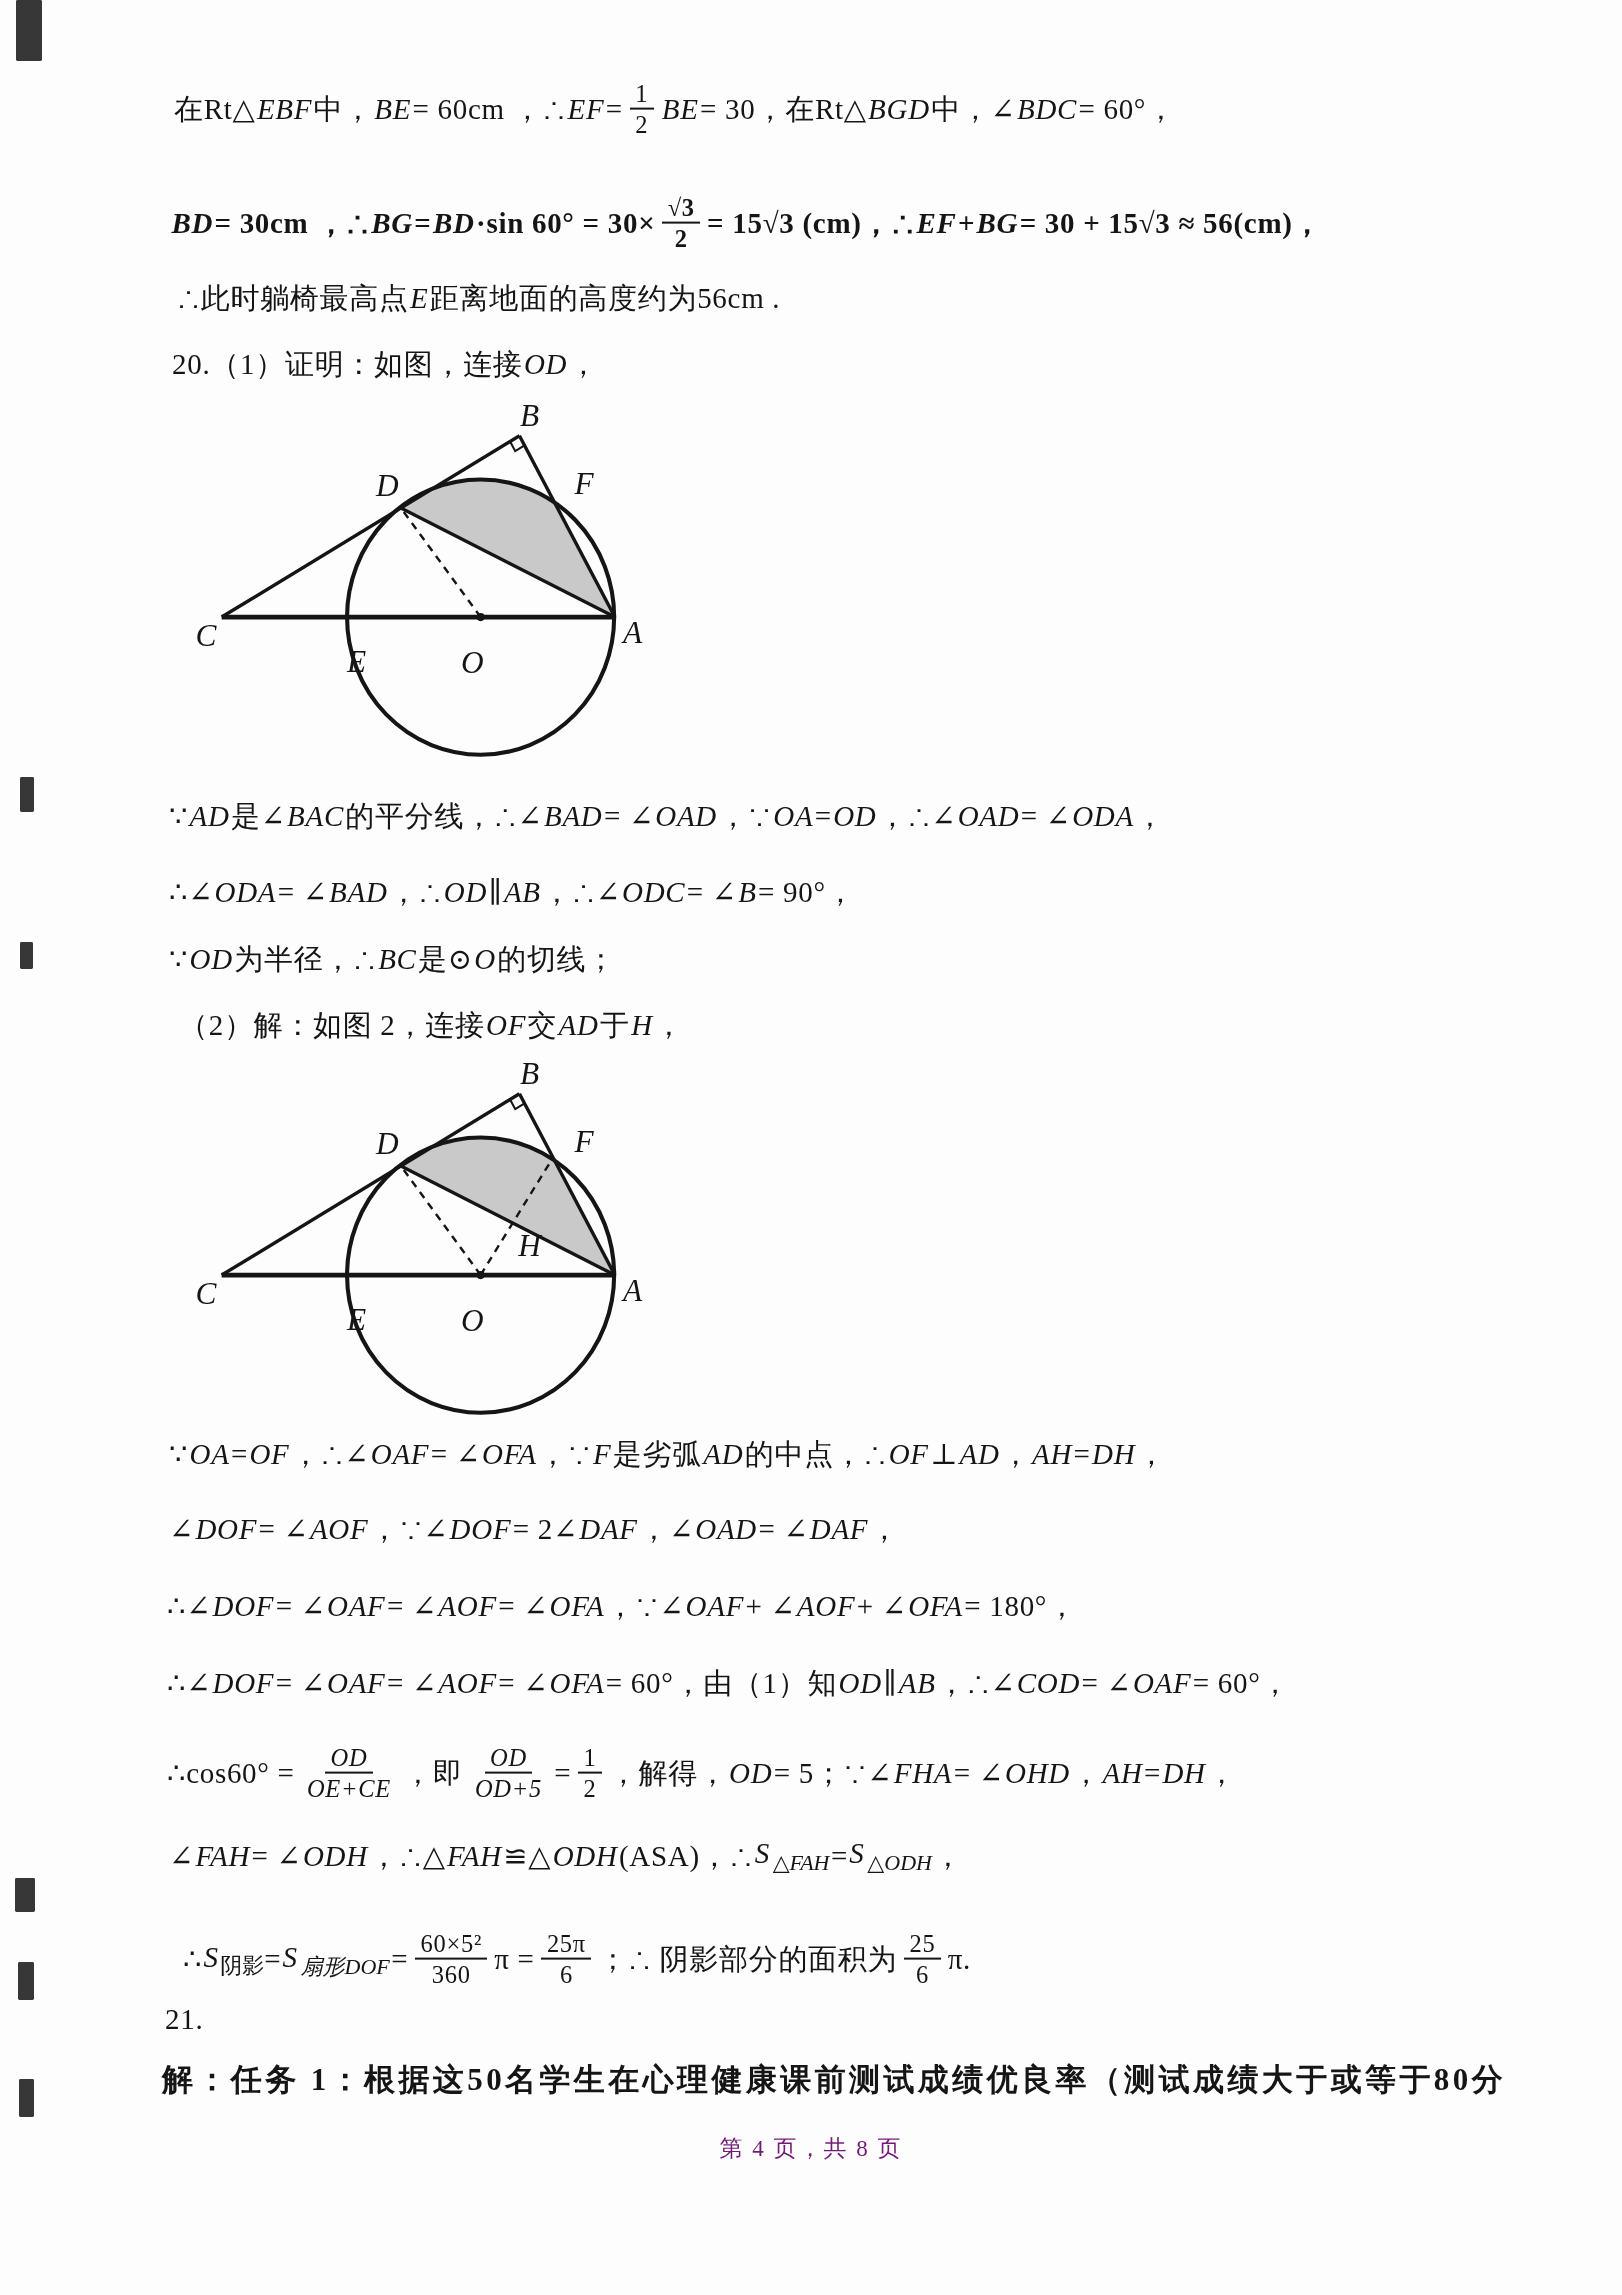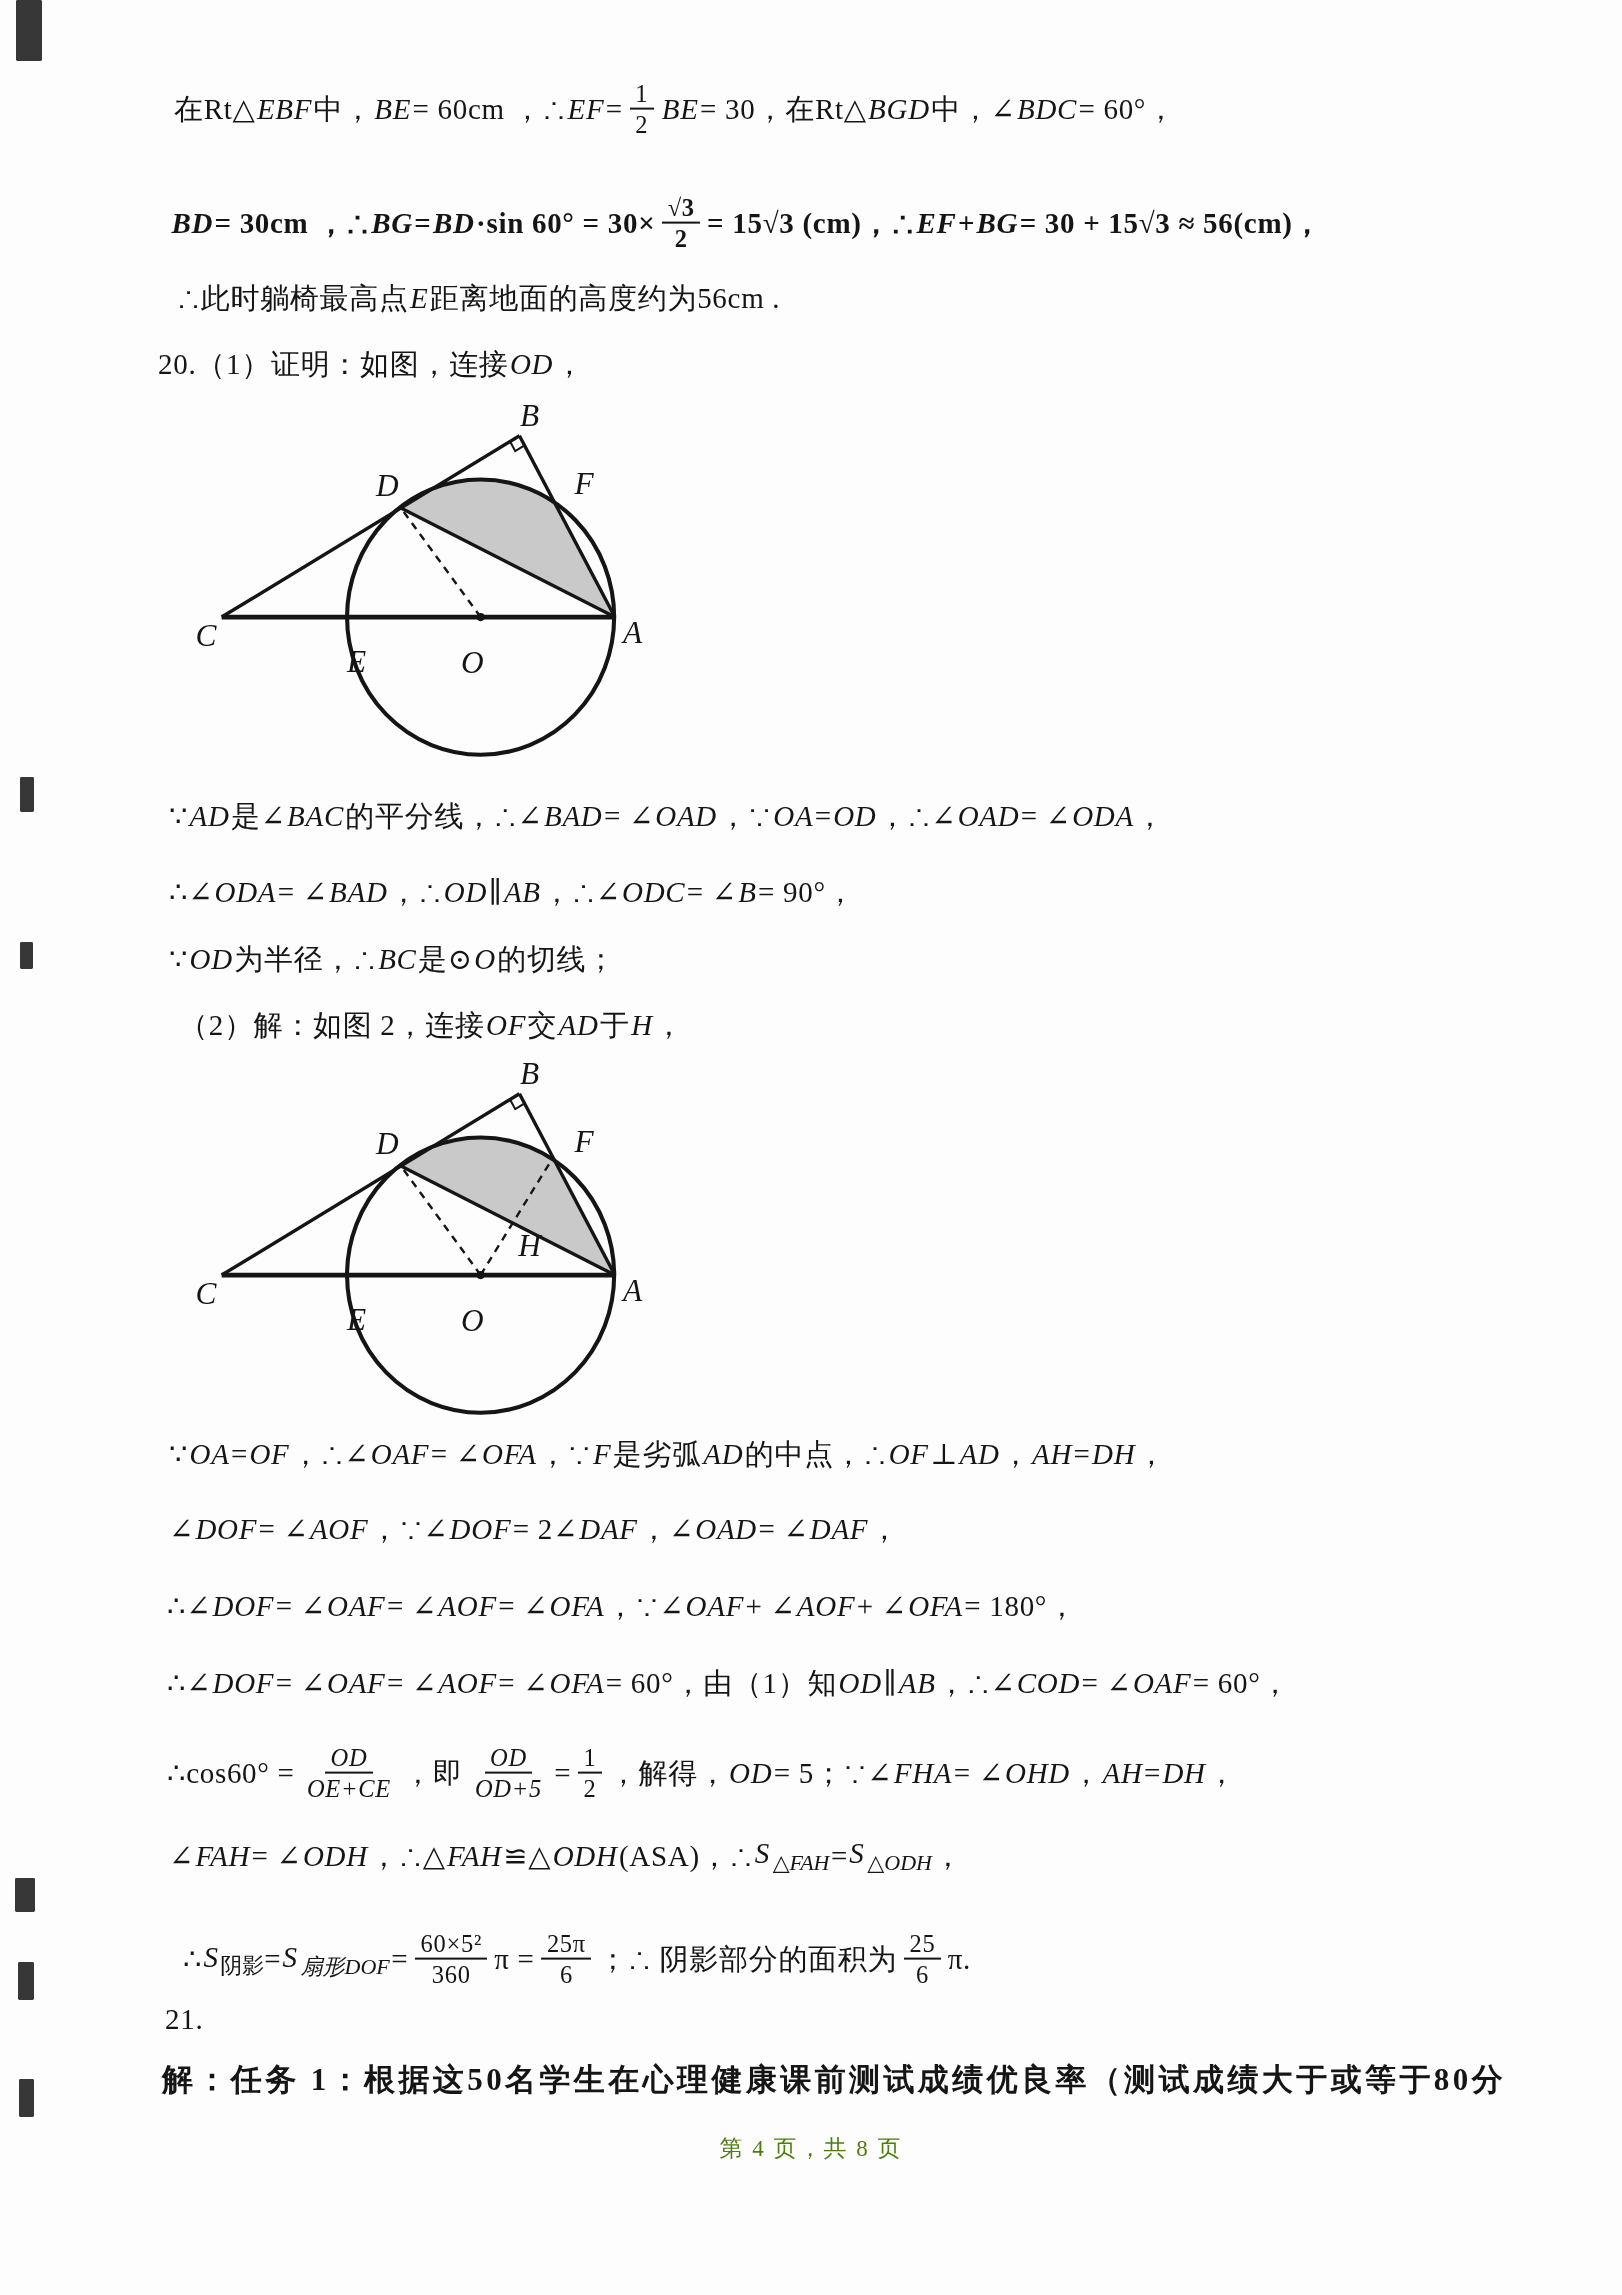--- a/index.html
+++ b/index.html
@@ -26,21 +26,21 @@
   sub{font-size:22px;letter-spacing:0;}
   .fig{position:absolute;}
   .fig line,.fig polyline,.fig ellipse{stroke:#151515;}
   .fig text{
     font-size:46px;font-style:italic;fill:#151515;
     font-family:"Liberation Serif","DejaVu Serif",serif;text-anchor:middle;
   }
   .artifact{position:absolute;background:#262626;border-radius:1.4px;opacity:.92;}
   #footer{
     position:absolute;left:811px;top:2148px;transform:translate(-50%,-50%);
-    font-size:23px;letter-spacing:2px;color:#4d7c0f;white-space:nowrap;
+    font-size:23px;letter-spacing:2px;color:#701a75;white-space:nowrap;
   }
 </style>
 </head>
 <body>
 
 <div id="page">
 
   <div class="artifact" style="left:16.4px;top:0;width:26px;height:61px"></div>
   <div class="artifact" style="left:20.4px;top:777px;width:13.6px;height:35px"></div>
   <div class="artifact" style="left:20.4px;top:942px;width:12.3px;height:27px"></div>
@@ -83,21 +83,21 @@
         <span class="it">EF</span>
         <span> + </span>
         <span class="it">BG</span>
         <span> = 30 + 15√3 ≈ 56(cm)，</span>
       </div>
       <div class="line" style="left: 177px; top: 290px;">
         <span>∴此时躺椅最高点 </span>
         <span class="it">E</span>
         <span> 距离地面的高度约为56cm .</span>
       </div>
-      <div class="line" style="left: 158px; top: 356px;">
+      <div class="line" style="left: 172px; top: 356px;">
         <span>20.（1）证明：如图，连接 </span>
         <span class="it">OD</span>
         <span>，</span>
       </div>
       <div class="line" style="left: 169px; top: 808px;">
         <span>∵ </span>
         <span class="it">AD</span>
         <span> 是∠</span>
         <span class="it">BAC</span>
         <span> 的平分线，∴∠</span>

